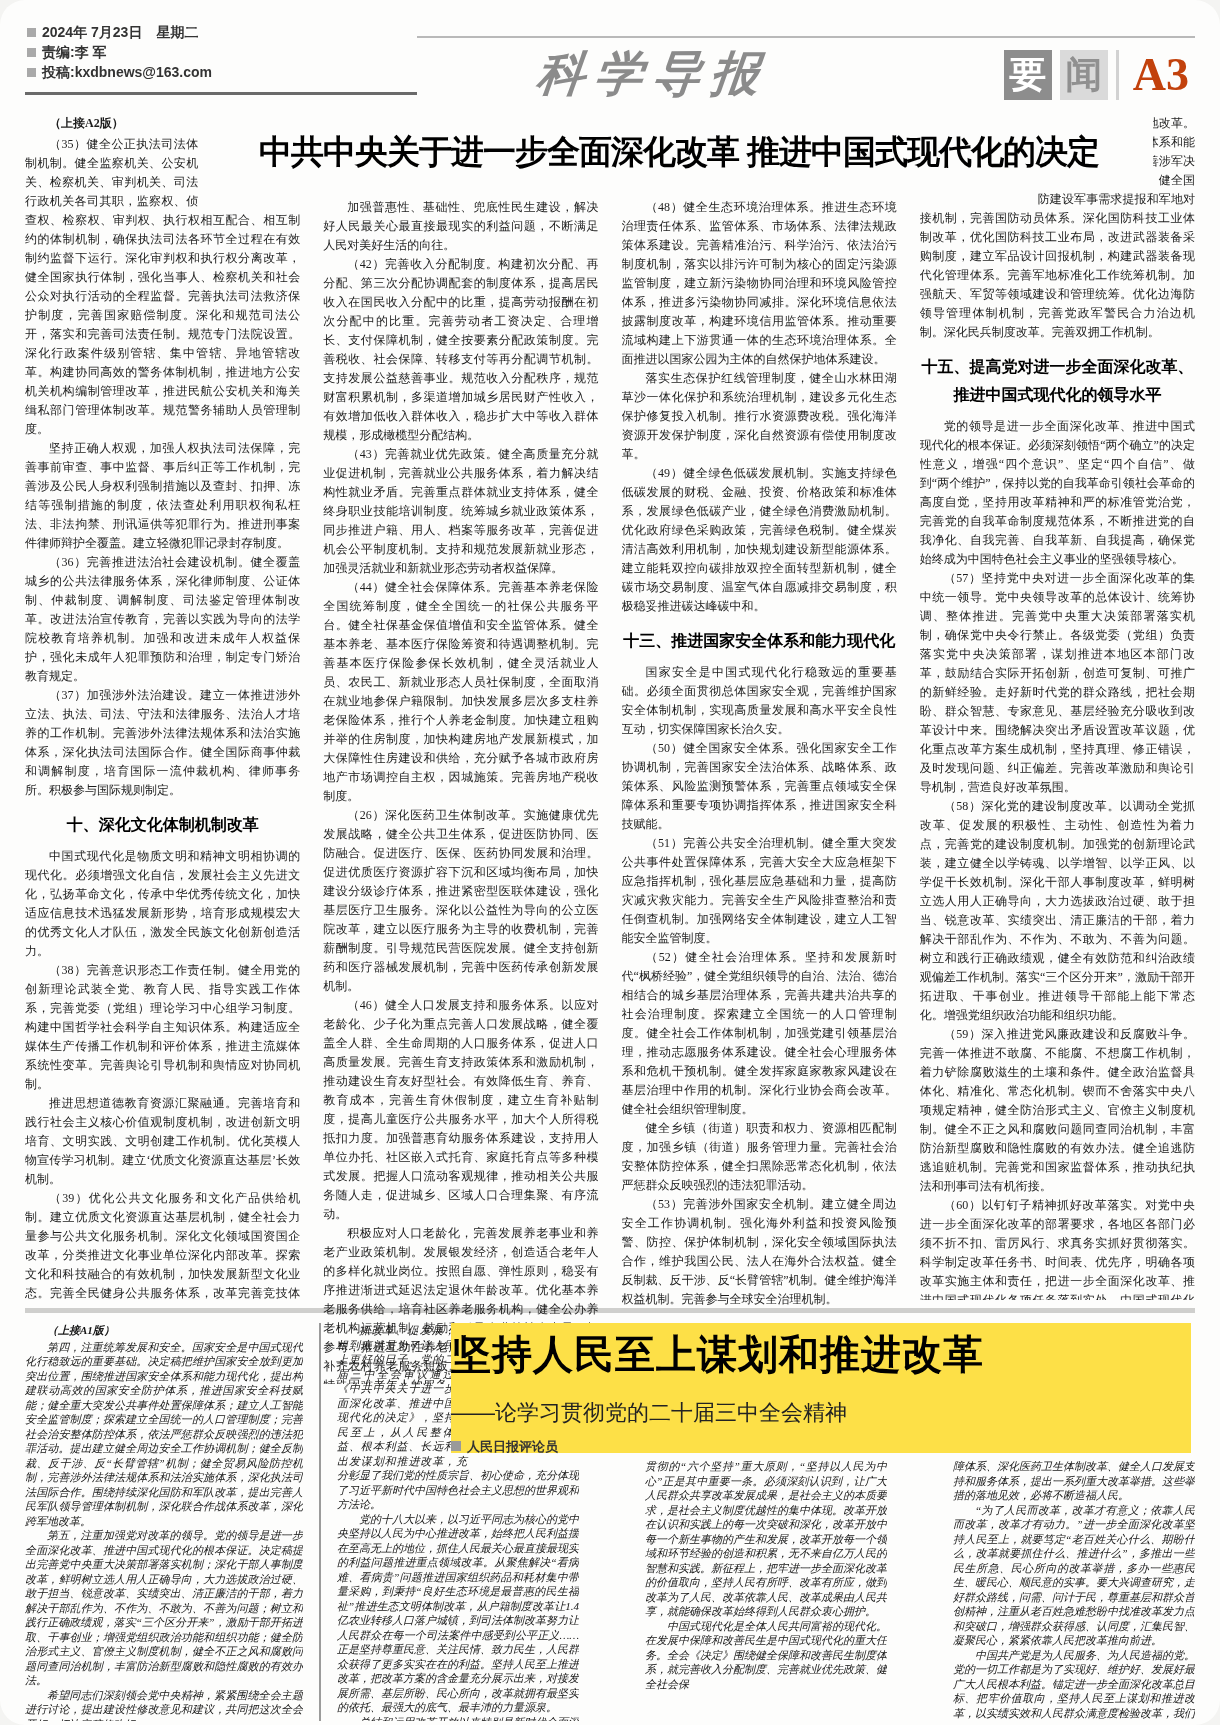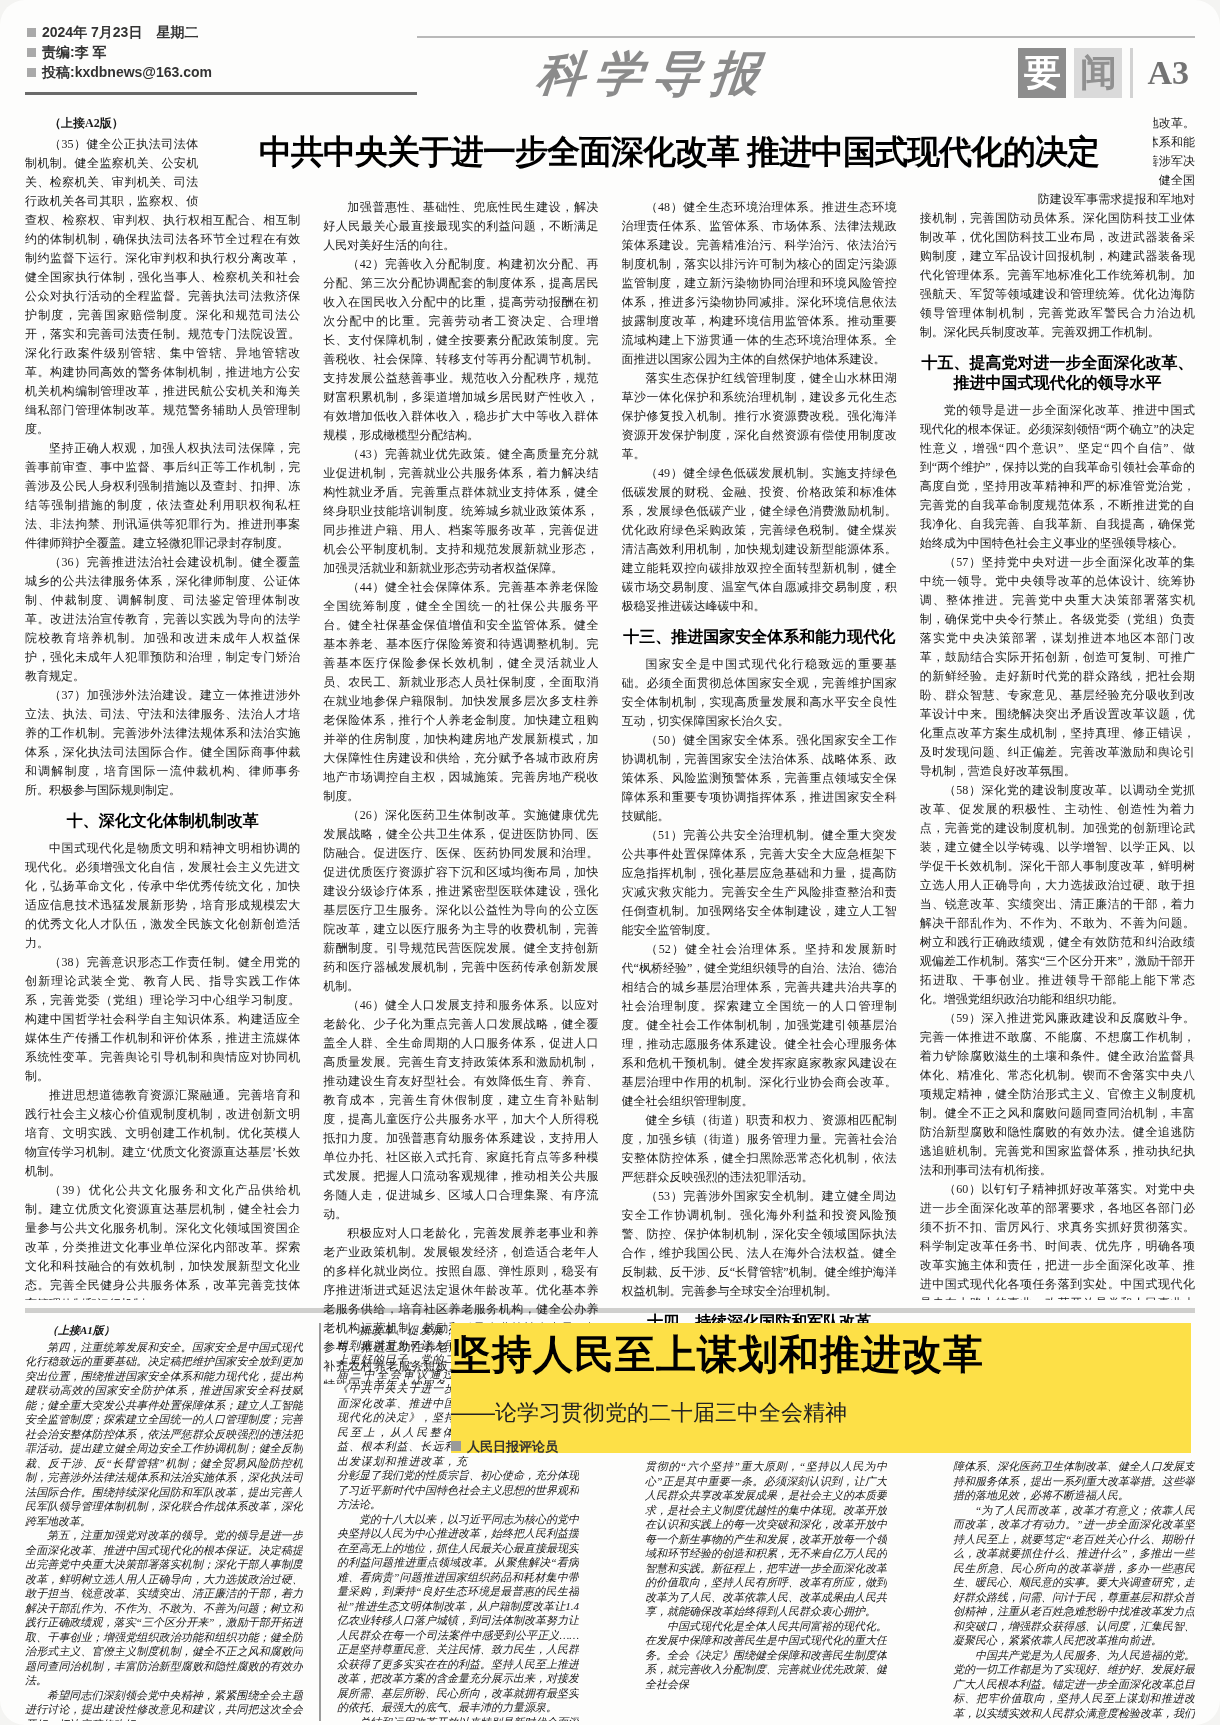--- a/index.html
+++ b/index.html
@@ -12,35 +12,35 @@
   .sq{display:inline-block;width:9px;height:9px;background:#a9a9a9;margin-right:6px;}
   .head-mid{flex:1;border-top:2px solid #b9b9b9;margin-top:22px;padding-top:4px;display:flex;align-items:center;}
   .masthead{font-size:48px;font-weight:700;font-style:italic;color:#8b8b8b;letter-spacing:10px;
     margin-left:120px;font-family:"DejaVu Serif",serif;transform:skewX(-6deg);}
   .head-right{display:flex;align-items:center;gap:8px;border-top:2px solid #b9b9b9;margin-top:22px;padding-top:10px;}
   .badge{width:48px;height:50px;text-align:center;line-height:50px;font-size:37px;font-weight:800;
     font-family:"Liberation Sans",sans-serif;}
   .badge.b1{background:#8d8d8d;color:#ffffff;}
   .badge.b2{background:#dadada;color:#909090;}
   .vbar{width:3px;height:50px;background:#d2d2d2;}
-  .pageno{font-size:34px;font-weight:800;color:#737373;font-family:"Liberation Serif",serif;padding:0 6px;}
+  .pageno{font-size:46px;font-weight:800;color:#c2410c;font-family:"Liberation Serif",serif;padding:0 6px;}
   
   .main{position:relative;height:1186px;margin-top:4px;}
   .main-headline{position:absolute;top:0;left:180px;width:948px;height:76px;background:#fdfdfc;z-index:3;
     display:flex;align-items:center;justify-content:center;font-family:"Liberation Sans",sans-serif;
     font-weight:900;font-size:33px;letter-spacing:-1px;white-space:nowrap;color:#000;}
   .cols{display:flex;gap:23px;height:100%;}
   .ncol{flex:1 1 0;overflow:hidden;height:100%;}
   .ncol .blocks{font-size:12px;line-height:19px;text-align:justify;}
   .pad-top{padding-top:84px;}
   .hspacer-r{float:right;width:102px;height:82px;}
   .hspacer-l{float:left;width:118px;height:80px;}
   .b-p{margin:0;text-indent:2em;}
   .b-note{margin:0 0 2px 0;text-indent:2em;font-weight:700;}
-  .b-h{font-family:"Liberation Sans",sans-serif;font-weight:800;font-size:16px;line-height:20px;
+  .b-h{font-family:"Liberation Sans",sans-serif;font-weight:800;font-size:16px;line-height:28px;
     text-align:center;margin:11px 0 8px 0;text-indent:0;color:#000;}
   
   .section-divider{height:5px;background:#cfcfcd;margin:8px 0 10px 0;}
   
   .bottom{display:flex;gap:16px;height:398px;overflow:hidden;}
   .kaiti{font-style:italic;color:#161616;}
   .left-art{width:278px;flex:0 0 auto;overflow:hidden;}
   .left-art .blocks{font-size:11px;line-height:14.5px;text-align:justify;}
   .commentary{flex:1;position:relative;border-left:2px solid #9b9b9b;padding-left:16px;}
   .c-cols{display:flex;gap:22px;height:100%;}

